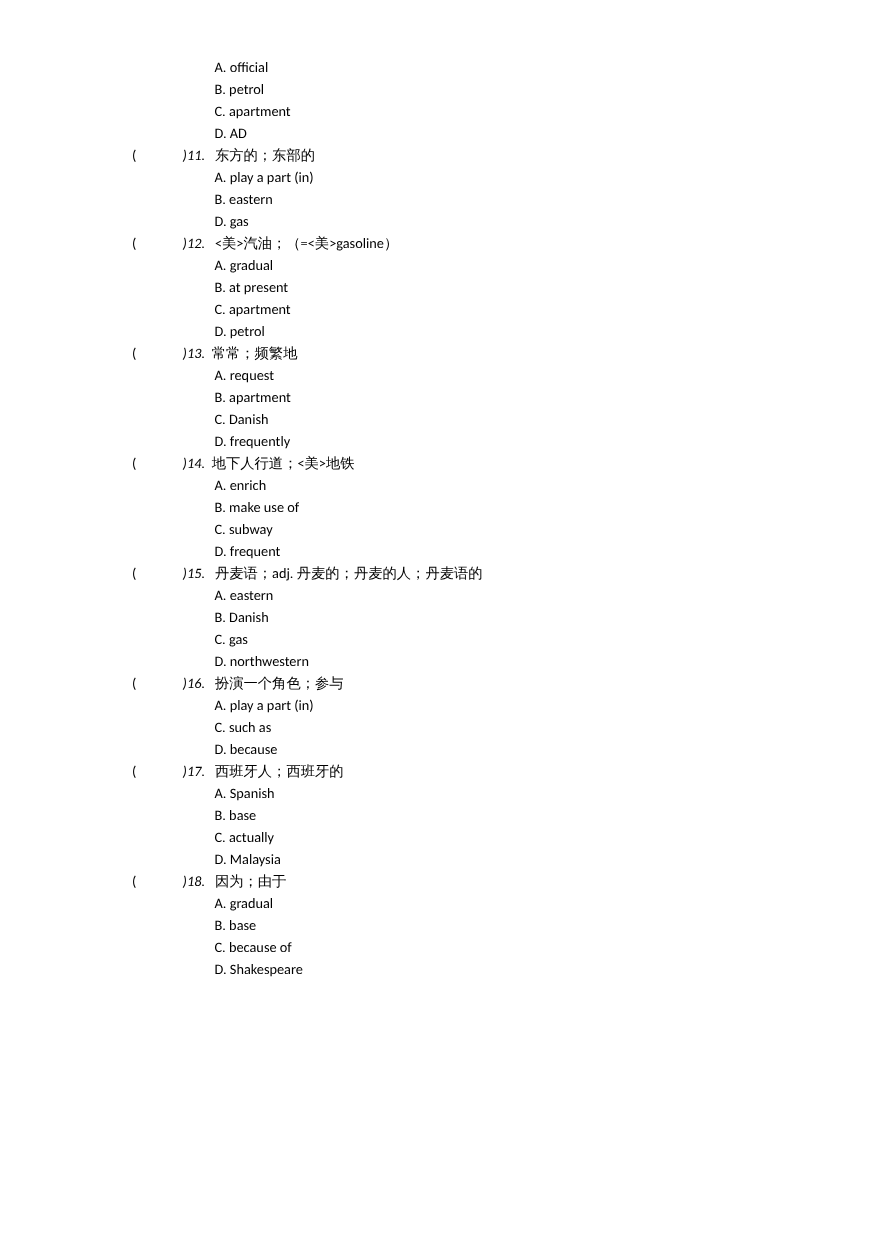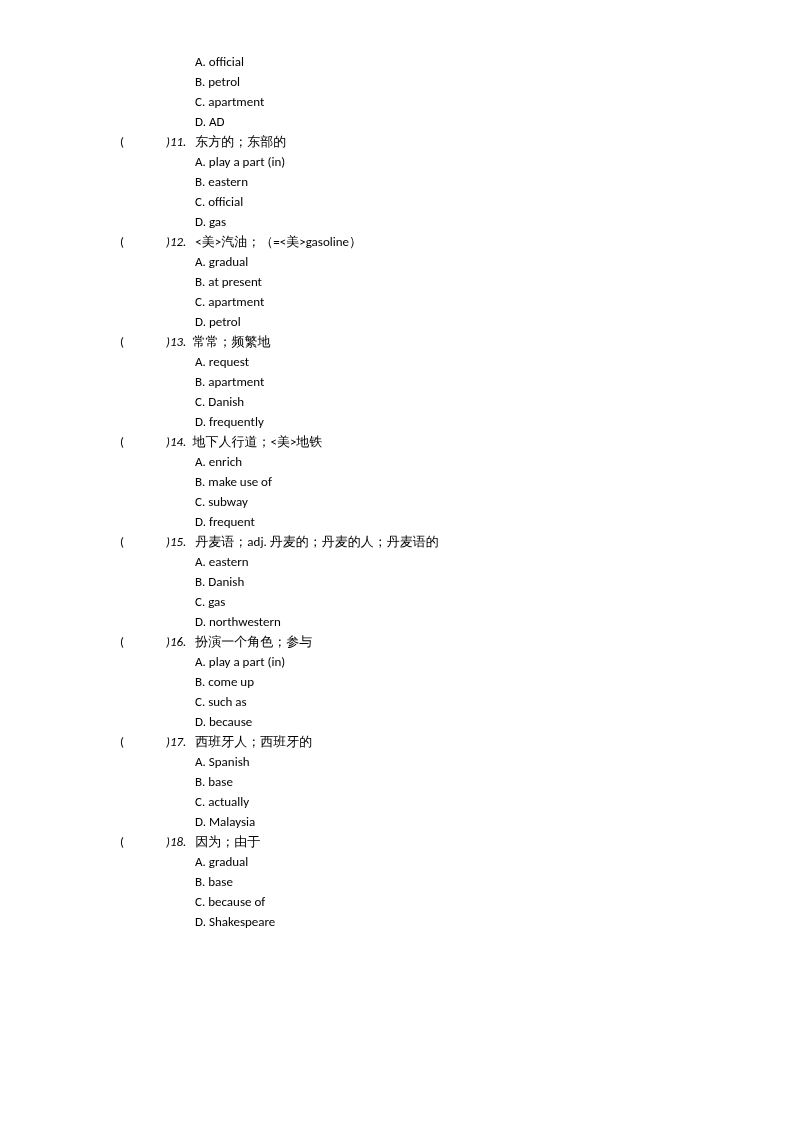--- a/index.html
+++ b/index.html
@@ -47,21 +47,20 @@
 
 <div class="page">
   <div class="option">A. official</div>
   <div class="option">B. petrol</div>
   <div class="option">C. apartment</div>
   <div class="option">D. AD</div>
 
   <div class="question"><span class="q-paren-open">(</span><span class="q-space"></span><span class="q-num">)11.</span><span class="q-gap"></span><span class="q-prompt">  东方的；东部的</span></div>
   <div class="option">A. play a part (in)</div>
   <div class="option">B. eastern</div>
-  <div class="option">C. official</div>
   <div class="option">D. gas</div>
 
   <div class="question"><span class="q-paren-open">(</span><span class="q-space"></span><span class="q-num">)12.</span><span class="q-gap"></span><span class="q-prompt"> &lt;美&gt;汽油；（=&lt;美&gt;gasoline）</span></div>
   <div class="option">A. gradual</div>
   <div class="option">B. at present</div>
   <div class="option">C. apartment</div>
   <div class="option">D. petrol</div>
 
   <div class="question"><span class="q-paren-open">(</span><span class="q-space"></span><span class="q-num">)13.</span><span class="q-gap"></span><span class="q-prompt">常常；频繁地</span></div>
   <div class="option">A. request</div>
@@ -76,21 +75,20 @@
   <div class="option">D. frequent</div>
 
   <div class="question"><span class="q-paren-open">(</span><span class="q-space"></span><span class="q-num">)15.</span><span class="q-gap"></span><span class="q-prompt"> 丹麦语；adj. 丹麦的；丹麦的人；丹麦语的</span></div>
   <div class="option">A. eastern</div>
   <div class="option">B. Danish</div>
   <div class="option">C. gas</div>
   <div class="option">D. northwestern</div>
 
   <div class="question"><span class="q-paren-open">(</span><span class="q-space"></span><span class="q-num">)16.</span><span class="q-gap"></span><span class="q-prompt">  扮演一个角色；参与</span></div>
   <div class="option">A. play a part (in)</div>
-  <div class="option">B. come up</div>
   <div class="option">C. such as</div>
   <div class="option">D. because</div>
 
   <div class="question"><span class="q-paren-open">(</span><span class="q-space"></span><span class="q-num">)17.</span><span class="q-gap"></span><span class="q-prompt"> 西班牙人；西班牙的</span></div>
   <div class="option">A. Spanish</div>
   <div class="option">B. base</div>
   <div class="option">C. actually</div>
   <div class="option">D. Malaysia</div>
 
   <div class="question"><span class="q-paren-open">(</span><span class="q-space"></span><span class="q-num">)18.</span><span class="q-gap"></span><span class="q-prompt"> 因为；由于</span></div>

